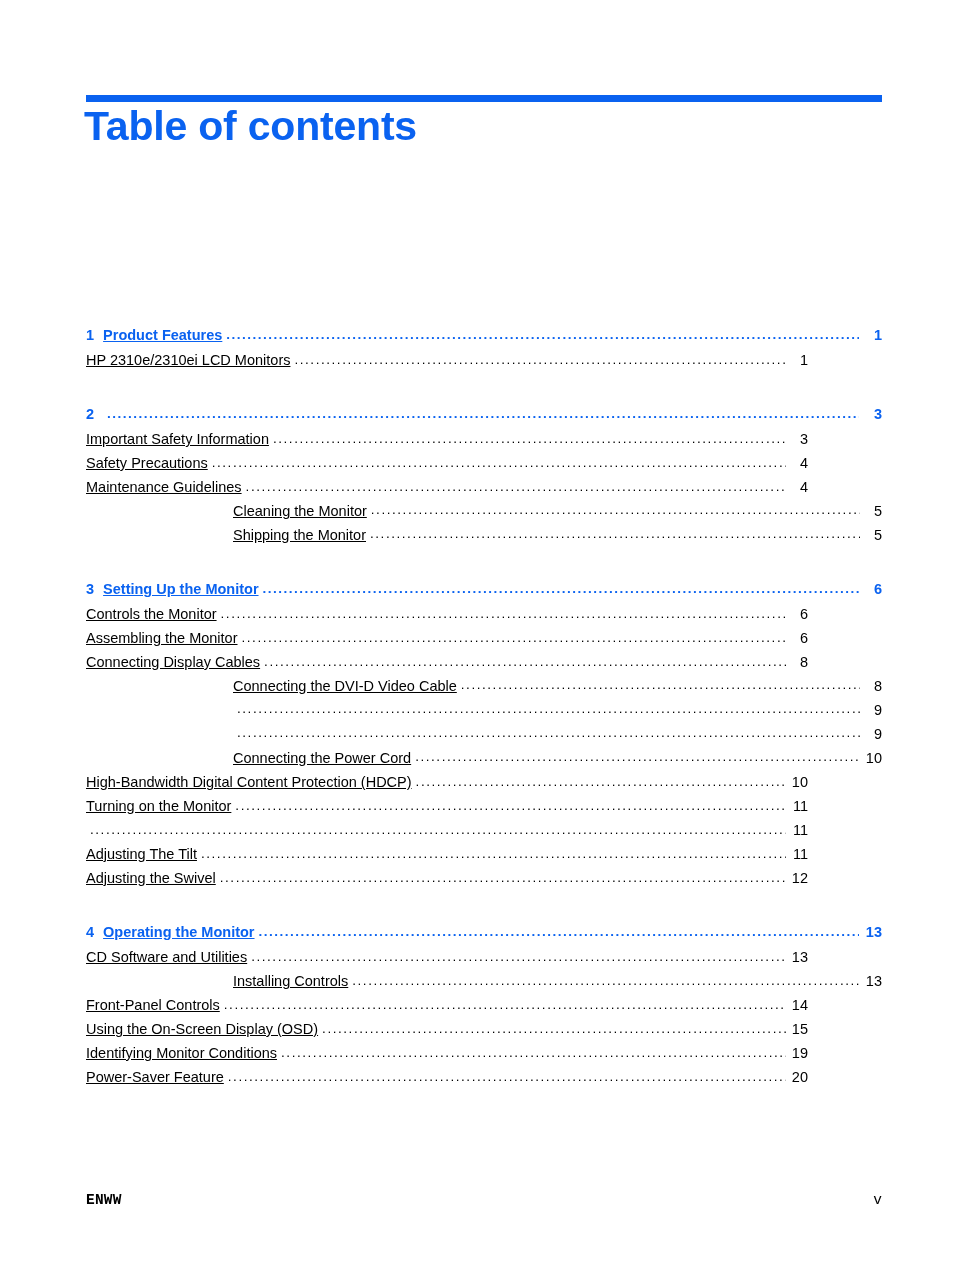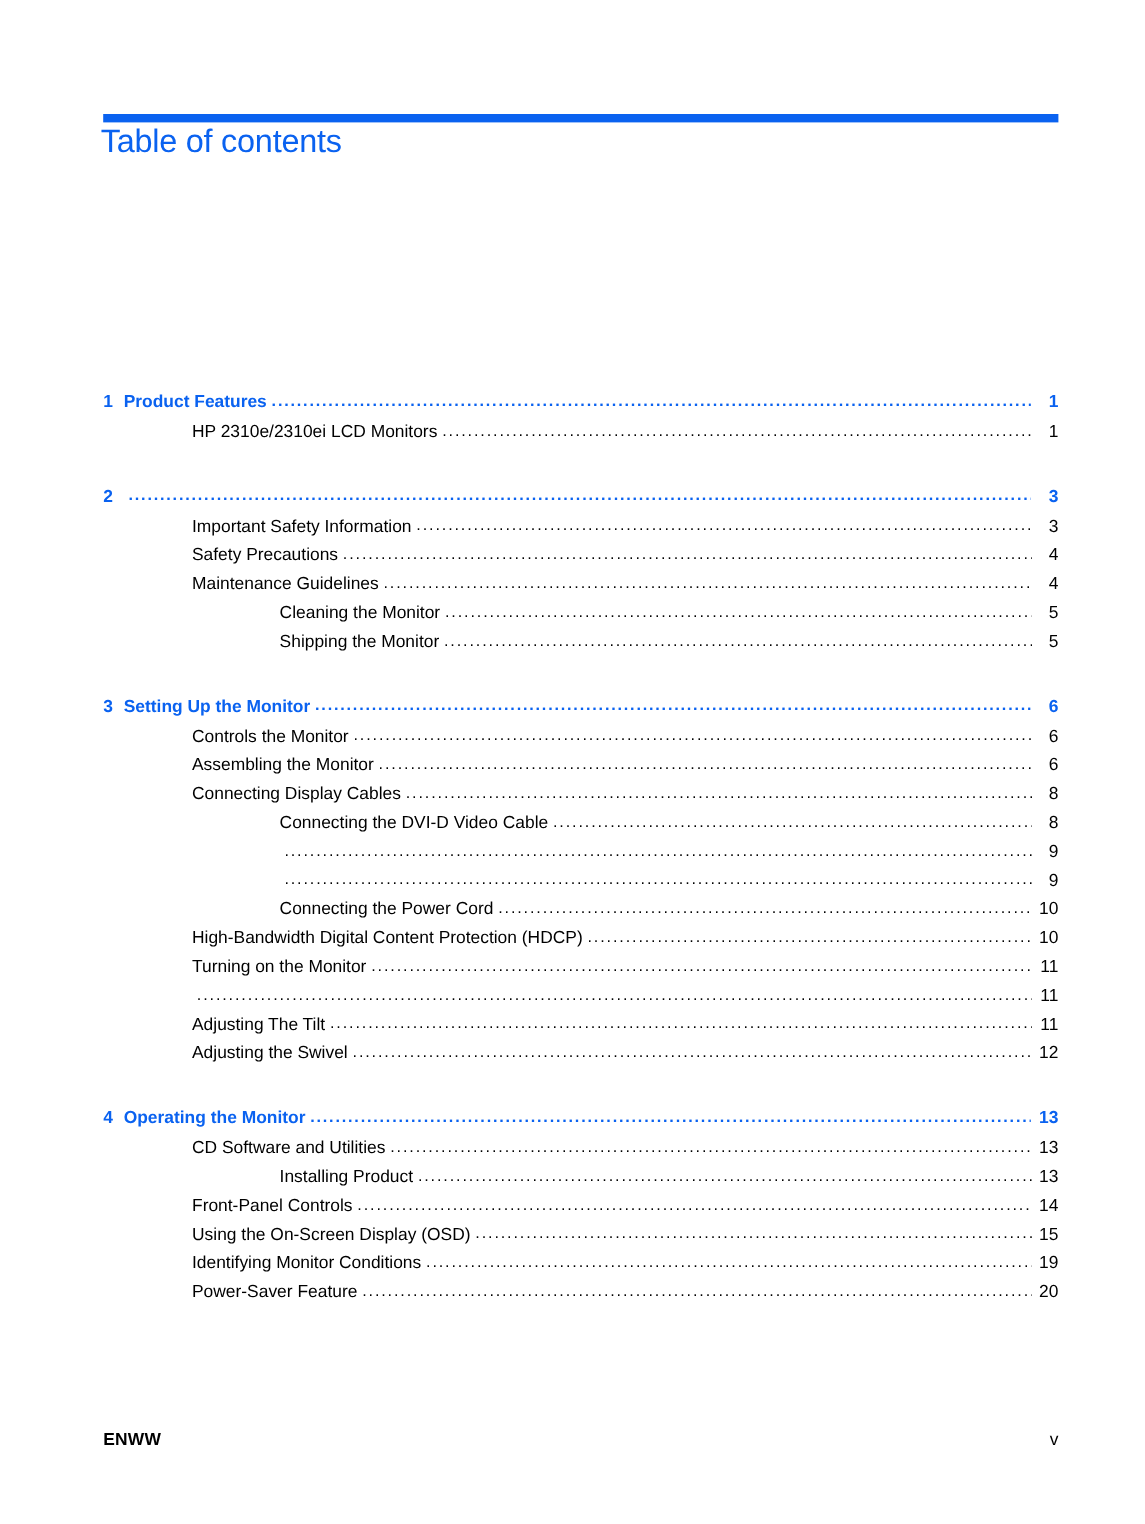--- a/index.html
+++ b/index.html
@@ -30,22 +30,22 @@
     left: 86px;
     top: 95px;
     width: 796px;
     height: 7px;
     background: #0a62f0;
   }
   .page-title {
     position: absolute;
     left: 84px;
     top: 103px;
-    font-size: 27px;
-    font-weight: normal;
+    font-size: 41px;
+    font-weight: bold;
     color: #0a62f0;
     letter-spacing: -0.2px;
     white-space: nowrap;
   }
 
   
   .toc {
     position: absolute;
     left: 86px;
     top: 322px;
@@ -68,20 +68,21 @@
     white-space: nowrap;
     overflow: hidden;
   }
 
   .entry .num {
     flex: 0 0 auto;
     margin-right: 9px;
   }
   .entry .label {
     flex: 0 0 auto;
+    text-decoration: underline;
   }
   .entry .leader {
     flex: 1 1 auto;
     overflow: hidden;
     white-space: nowrap;
     margin: 0 3px 0 4px;
     letter-spacing: 1.55px;
     font-size: 13.5px;
     position: relative;
     top: -1px;
@@ -100,21 +101,20 @@
     height: 26px;
     line-height: 26px;
     margin-left: 0;
     width: 796px;
   }
   .lvl1 .leader { color: #0a62f0; letter-spacing: 1.5px; }
   .lvl1 .pageno { min-width: 20px; }
 
   
   .lvl2 {
-    margin-left: 74px;
     width: 722px;
     font-size: 14.5px;
     color: #000000;
     height: 24px;
     line-height: 24px;
   }
   .lvl2 .leader { color: #000000; }
 
   
   .lvl3 {
@@ -142,20 +142,21 @@
   
   .footer {
     position: absolute;
     left: 86px;
     top: 1192px;
     width: 796px;
     display: flex;
     justify-content: space-between;
     align-items: baseline;
     font-size: 14.5px;
+    font-family: Liberation Mono, monospace;
   }
   .footer .left {
     font-weight: bold;
     letter-spacing: 0.2px;
   }
   .footer .right {
     font-weight: normal;
   }
 </style>
 </head>
@@ -286,21 +287,21 @@
           <span class="label">Operating the Monitor</span>
           <span class="leader">...........................................................................................................................................................................................................................</span>
           <span class="pageno">13</span>
         </div>
         <div class="entry lvl2">
           <span class="label">CD Software and Utilities</span>
           <span class="leader">...........................................................................................................................................................................................................................</span>
           <span class="pageno">13</span>
         </div>
         <div class="entry lvl4">
-          <span class="label">Installing Product</span>
+          <span class="label">Installing Controls</span>
           <span class="leader">...........................................................................................................................................................................................................................</span>
           <span class="pageno">13</span>
         </div>
         <div class="entry lvl2">
           <span class="label">Front-Panel Controls</span>
           <span class="leader">...........................................................................................................................................................................................................................</span>
           <span class="pageno">14</span>
         </div>
         <div class="entry lvl2">
           <span class="label">Using the On-Screen Display (OSD)</span>

